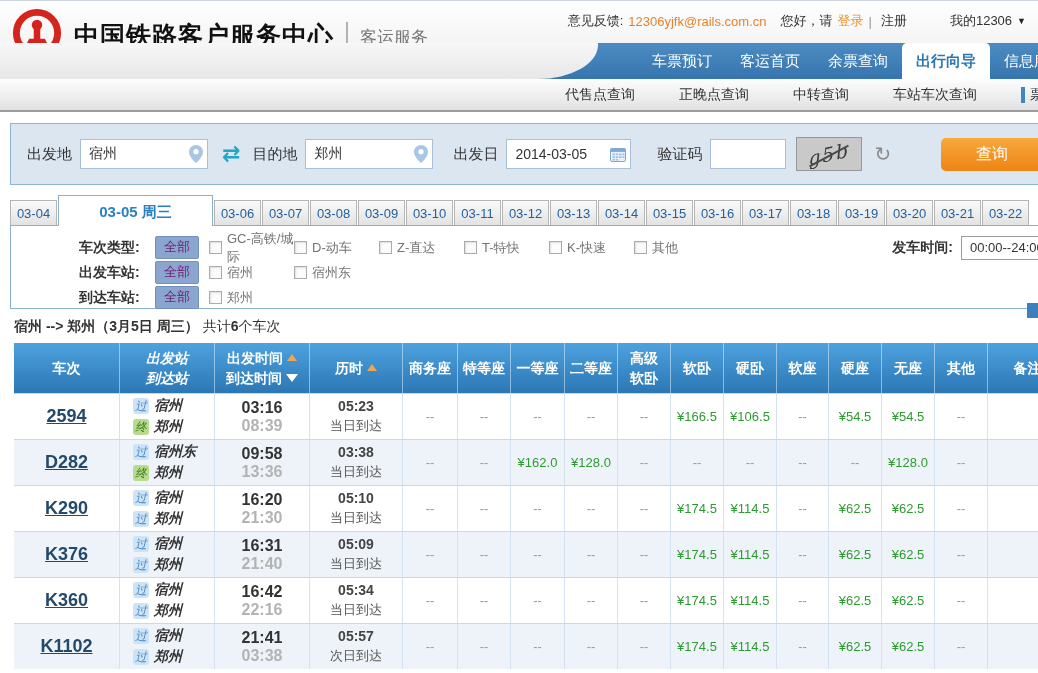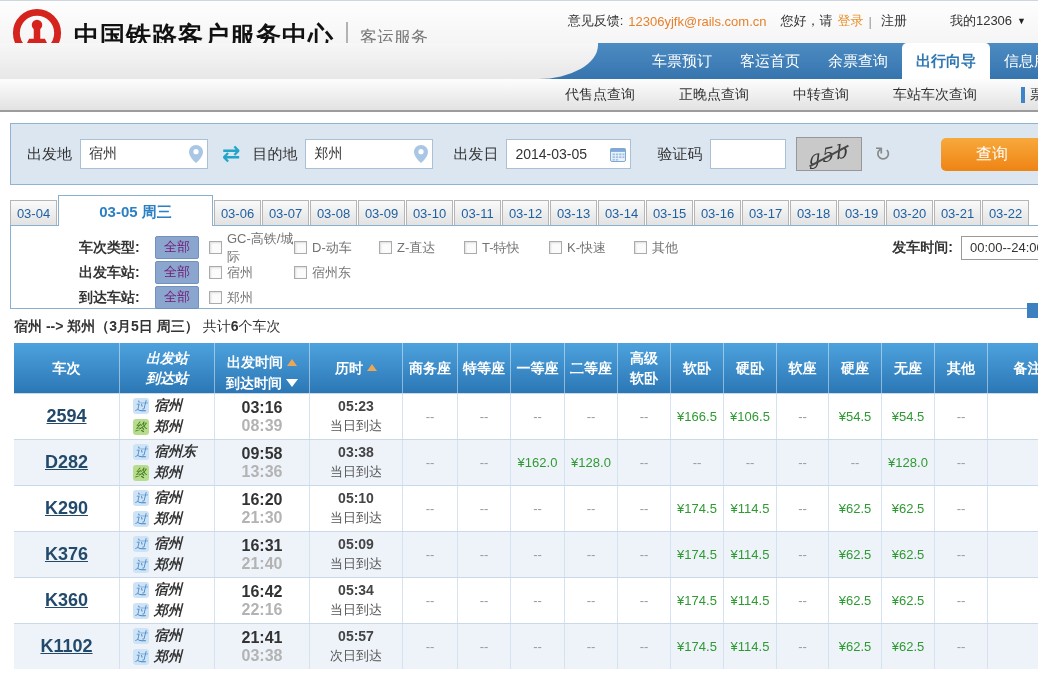--- a/index.html
+++ b/index.html
@@ -70,21 +70,21 @@
   .summary .route { font-weight:bold; }
   .summary .cnt { font-weight:bold; }
 
   
   .table-wrap { margin-left:14px; width:1054px; }
   .thead { display:flex; height:50px; background:linear-gradient(#4da2dd,#2b77b5); color:#fff; }
   .th { display:flex; flex-direction:column; justify-content:center; align-items:center; font-size:14px; font-weight:bold; border-right:1px solid rgba(255,255,255,.45); line-height:1.45; cursor:pointer; }
   .th-line { display:flex; align-items:center; gap:4px; }
   .arr-up { display:inline-block; width:0; height:0; border-left:5px solid transparent; border-right:5px solid transparent; border-bottom:7px solid #eba757; }
   .arr-down { display:inline-block; width:0; height:0; border-left:6px solid transparent; border-right:6px solid transparent; border-top:8px solid #fff; }
-  .c0{width:106px;} .c1{width:95px;font-style:italic;} .c2{width:95px;justify-content:flex-end;} .c3{width:93px;} .c4{width:55px;} .c5{width:53px;}
+  .c0{width:106px;} .c1{width:95px;font-style:italic;} .c2{width:95px;} .c3{width:93px;} .c4{width:55px;} .c5{width:53px;}
   .c6{width:54px;} .c7{width:53px;} .c8{width:53px;} .c9{width:53px;} .c10{width:53px;} .c11{width:52px;}
   .c12{width:53px;} .c13{width:53px;} .c14{width:53px;} .c15{width:80px;}
   .trow { display:flex; height:46px; border-top:1px solid #c9d9ea; background:#fff; }
   .trow:nth-of-type(odd) { background:#eef3fa; }
   .td { display:flex; flex-direction:column; justify-content:center; border-right:1px solid #d5e2ef; }
   .td.center { align-items:center; text-align:center; }
   .train-link { font-size:18px; font-weight:bold; color:#234a6b; text-decoration:underline; text-align:center; cursor:pointer; }
   .stations { padding-left:13px; gap:3px; }
   .st-line { display:flex; align-items:center; gap:5px; }
   .badge { display:inline-block; width:16px; height:16px; line-height:16px; text-align:center; font-size:12px; border-radius:3px; flex:0 0 auto; }

